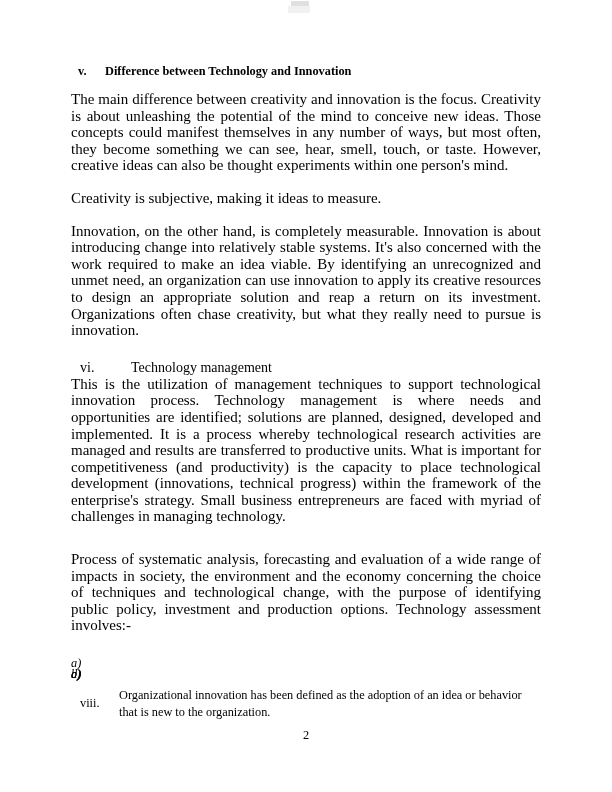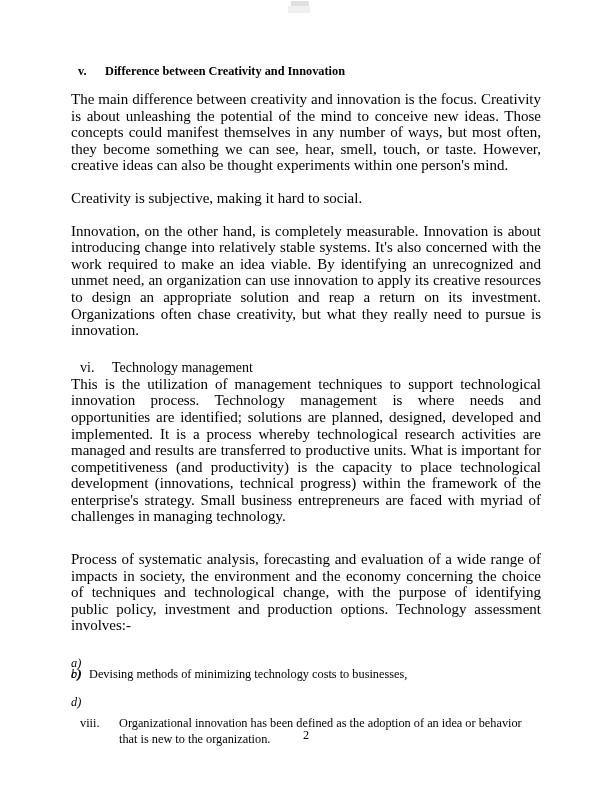--- a/index.html
+++ b/index.html
@@ -82,21 +82,21 @@
     line-height: 16px;
     margin: 0 0 0 0;
   }
   .sec-label .num {
     position: absolute;
     left: 9px;
     top: 0;
   }
   .sec-label .htext {
     display: block;
-    margin-left: 41px;
+    margin-left: 60px;
   }
 
   
   p.para {
     margin: 0;
     font-size: 15px;
     line-height: 16.6px;
     text-align: justify;
     text-justify: inter-word;
   }
@@ -128,21 +128,21 @@
     position: relative;
     padding-left: 48px;
     font-size: 12.3px;
     line-height: 16.6px;
     margin: 0;
     text-align: left;
   }
   .roman-item .marker {
     position: absolute;
     left: 9px;
-    top: 0;
+    top: 8px;
     text-align: right;
   }
 
   
   .page-number {
     position: absolute;
     left: 0;
     top: 727px;
     width: 612px;
     text-align: center;
@@ -155,28 +155,28 @@
 
 <div class="page">
 
   <div class="scan-artifact"></div>
   <div class="scan-artifact-2"></div>
 
   <div class="content">
 
     <div class="heading-row bold">
       <span class="num">v.</span>
-      <span class="htext">Difference between Creativity and Innovation</span>
+      <span class="htext">Difference between Technology and Innovation</span>
     </div>
 
     <p class="para">The main difference between creativity and innovation is the focus. Creativity is about unleashing the potential of the mind to conceive new ideas. Those concepts could manifest themselves in any number of ways, but most often, they become something we can see, hear, smell, touch, or taste. However, creative ideas can also be thought experiments within one person's mind.</p>
 
     <div class="gap-md"></div>
 
-    <p class="para left">Creativity is subjective, making it hard to social.</p>
+    <p class="para left">Creativity is subjective, making it ideas to measure.</p>
 
     <div class="gap-md"></div>
 
     <p class="para">Innovation, on the other hand, is completely measurable. Innovation is about introducing change into relatively stable systems. It's also concerned with the work required to make an idea viable. By identifying an unrecognized and unmet need, an organization can use innovation to apply its creative resources to design an appropriate solution and reap a return on its investment. Organizations often chase creativity, but what they really need to pursue is innovation.</p>
 
     <div class="gap-lg"></div>
 
     <div class="sec-label">
       <span class="num">vi.</span>
       <span class="htext">Technology management</span>
@@ -194,21 +194,20 @@
     <div class="alpha-item">
       <span class="marker">a)</span>
     </div>
 
     <div class="alpha-item">
       <span class="marker">b)</span>
     </div>
 
     <div class="alpha-item">
       <span class="marker">c)</span>
-      <span>Devising methods of minimizing technology costs to businesses,</span>
     </div>
 
     <div class="alpha-item">
       <span class="marker">d)</span>
     </div>
 
     <div class="gap-lg"></div>
 
     <div class="roman-item">
       <span class="marker">viii.</span>

